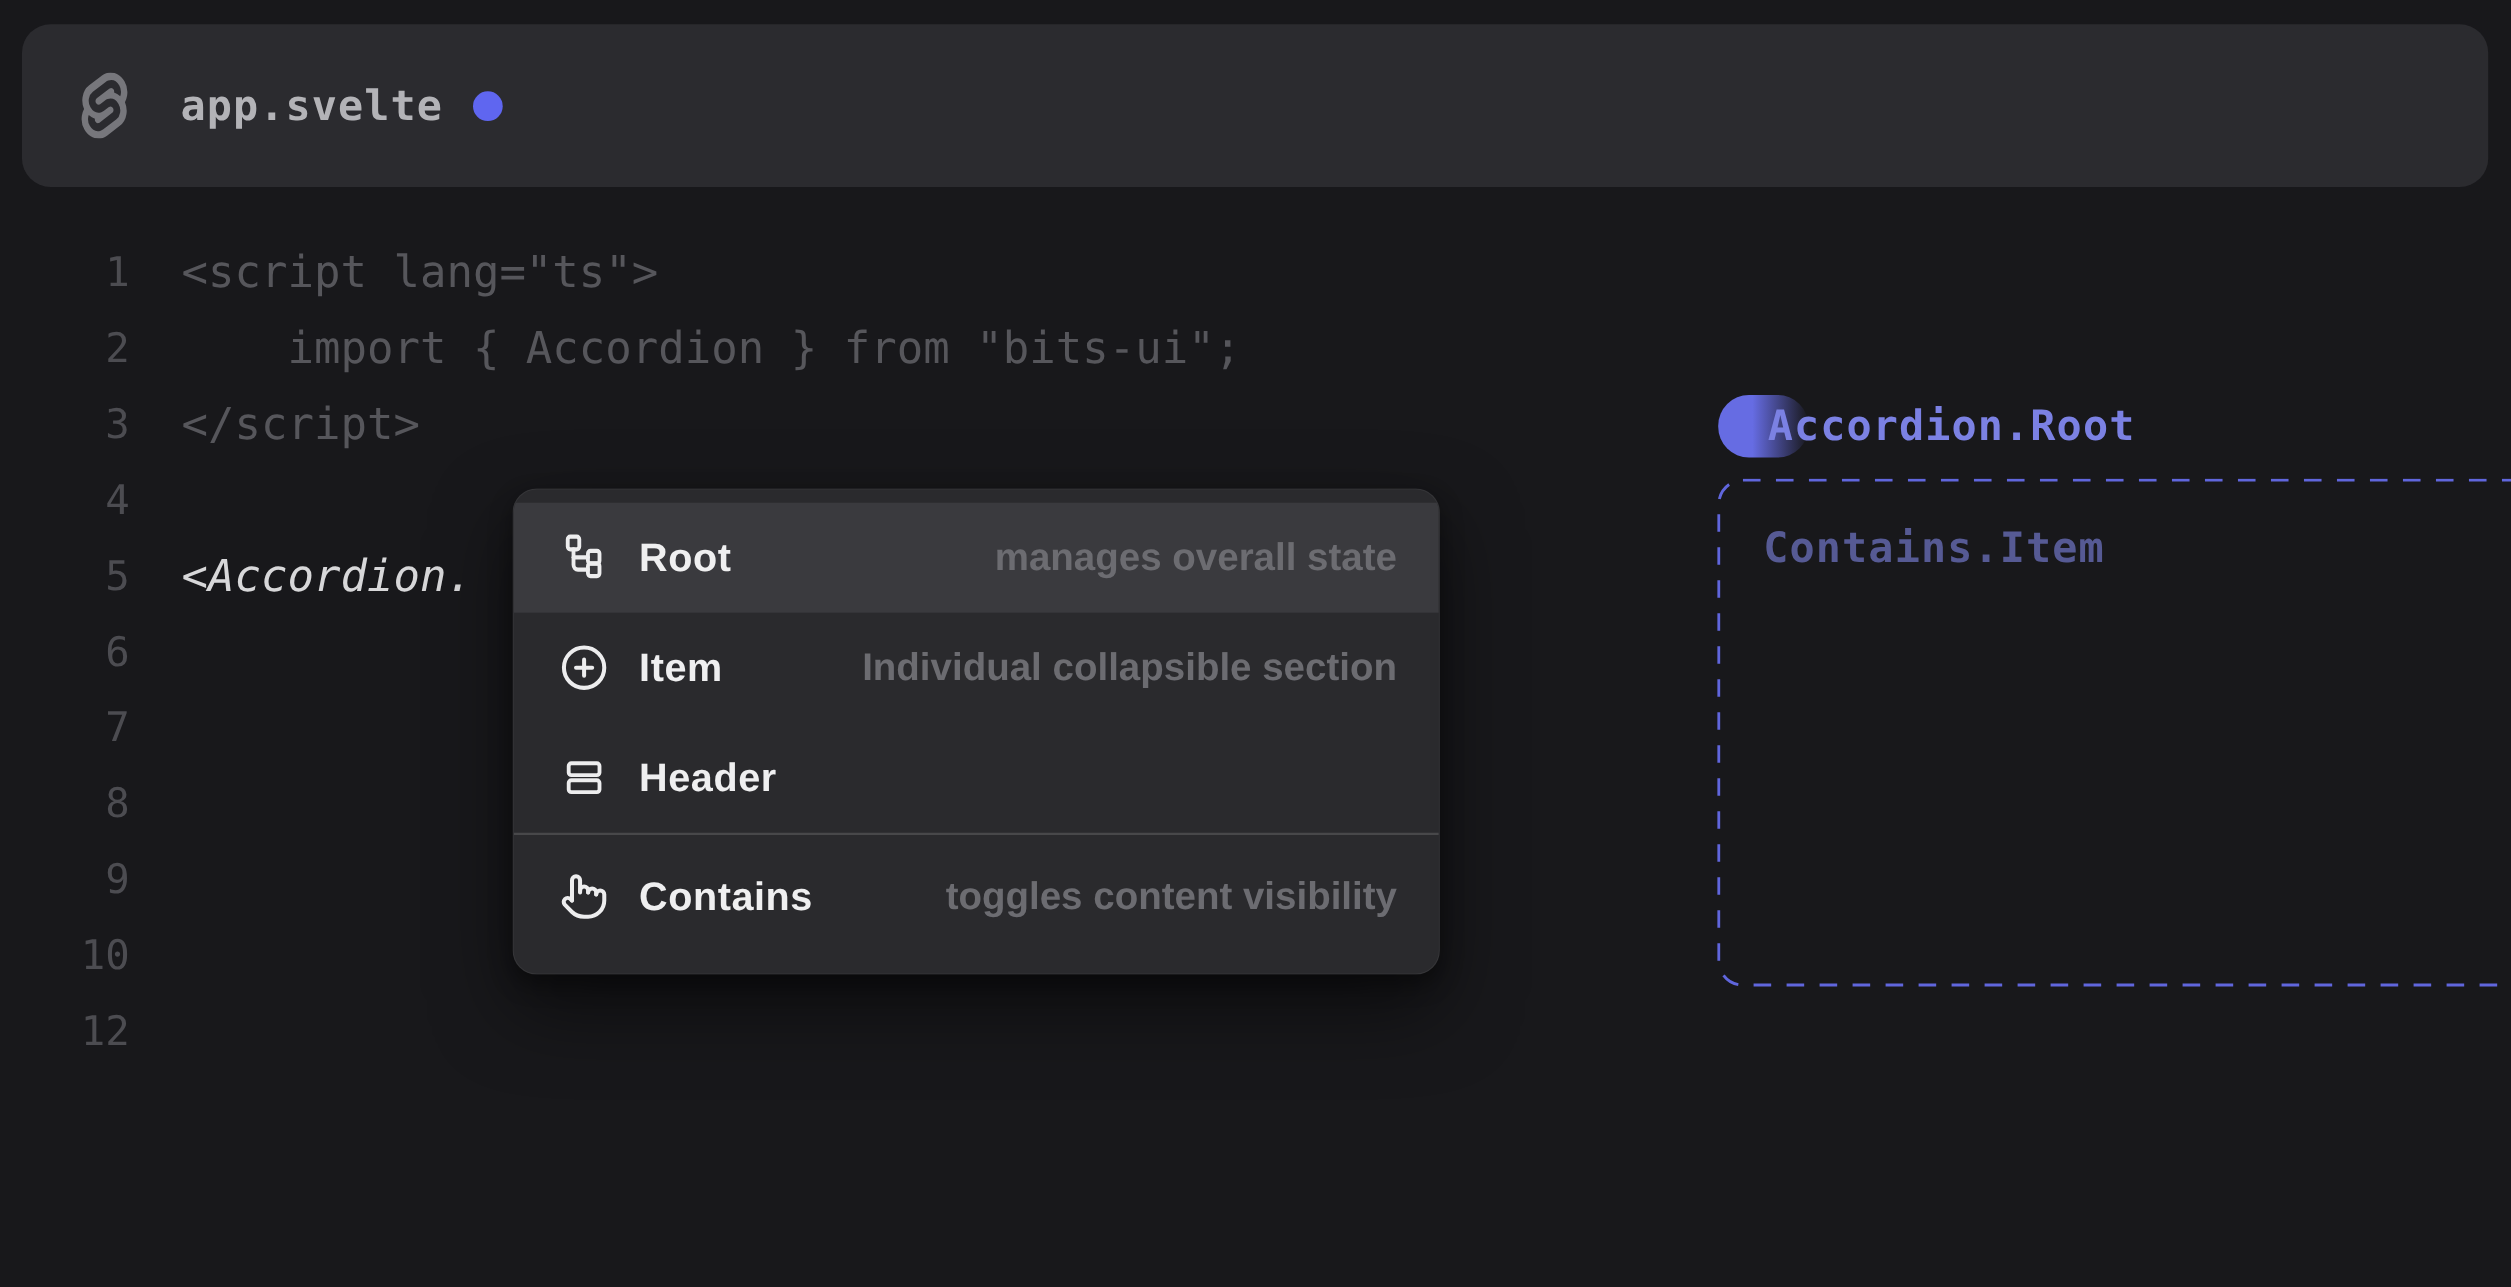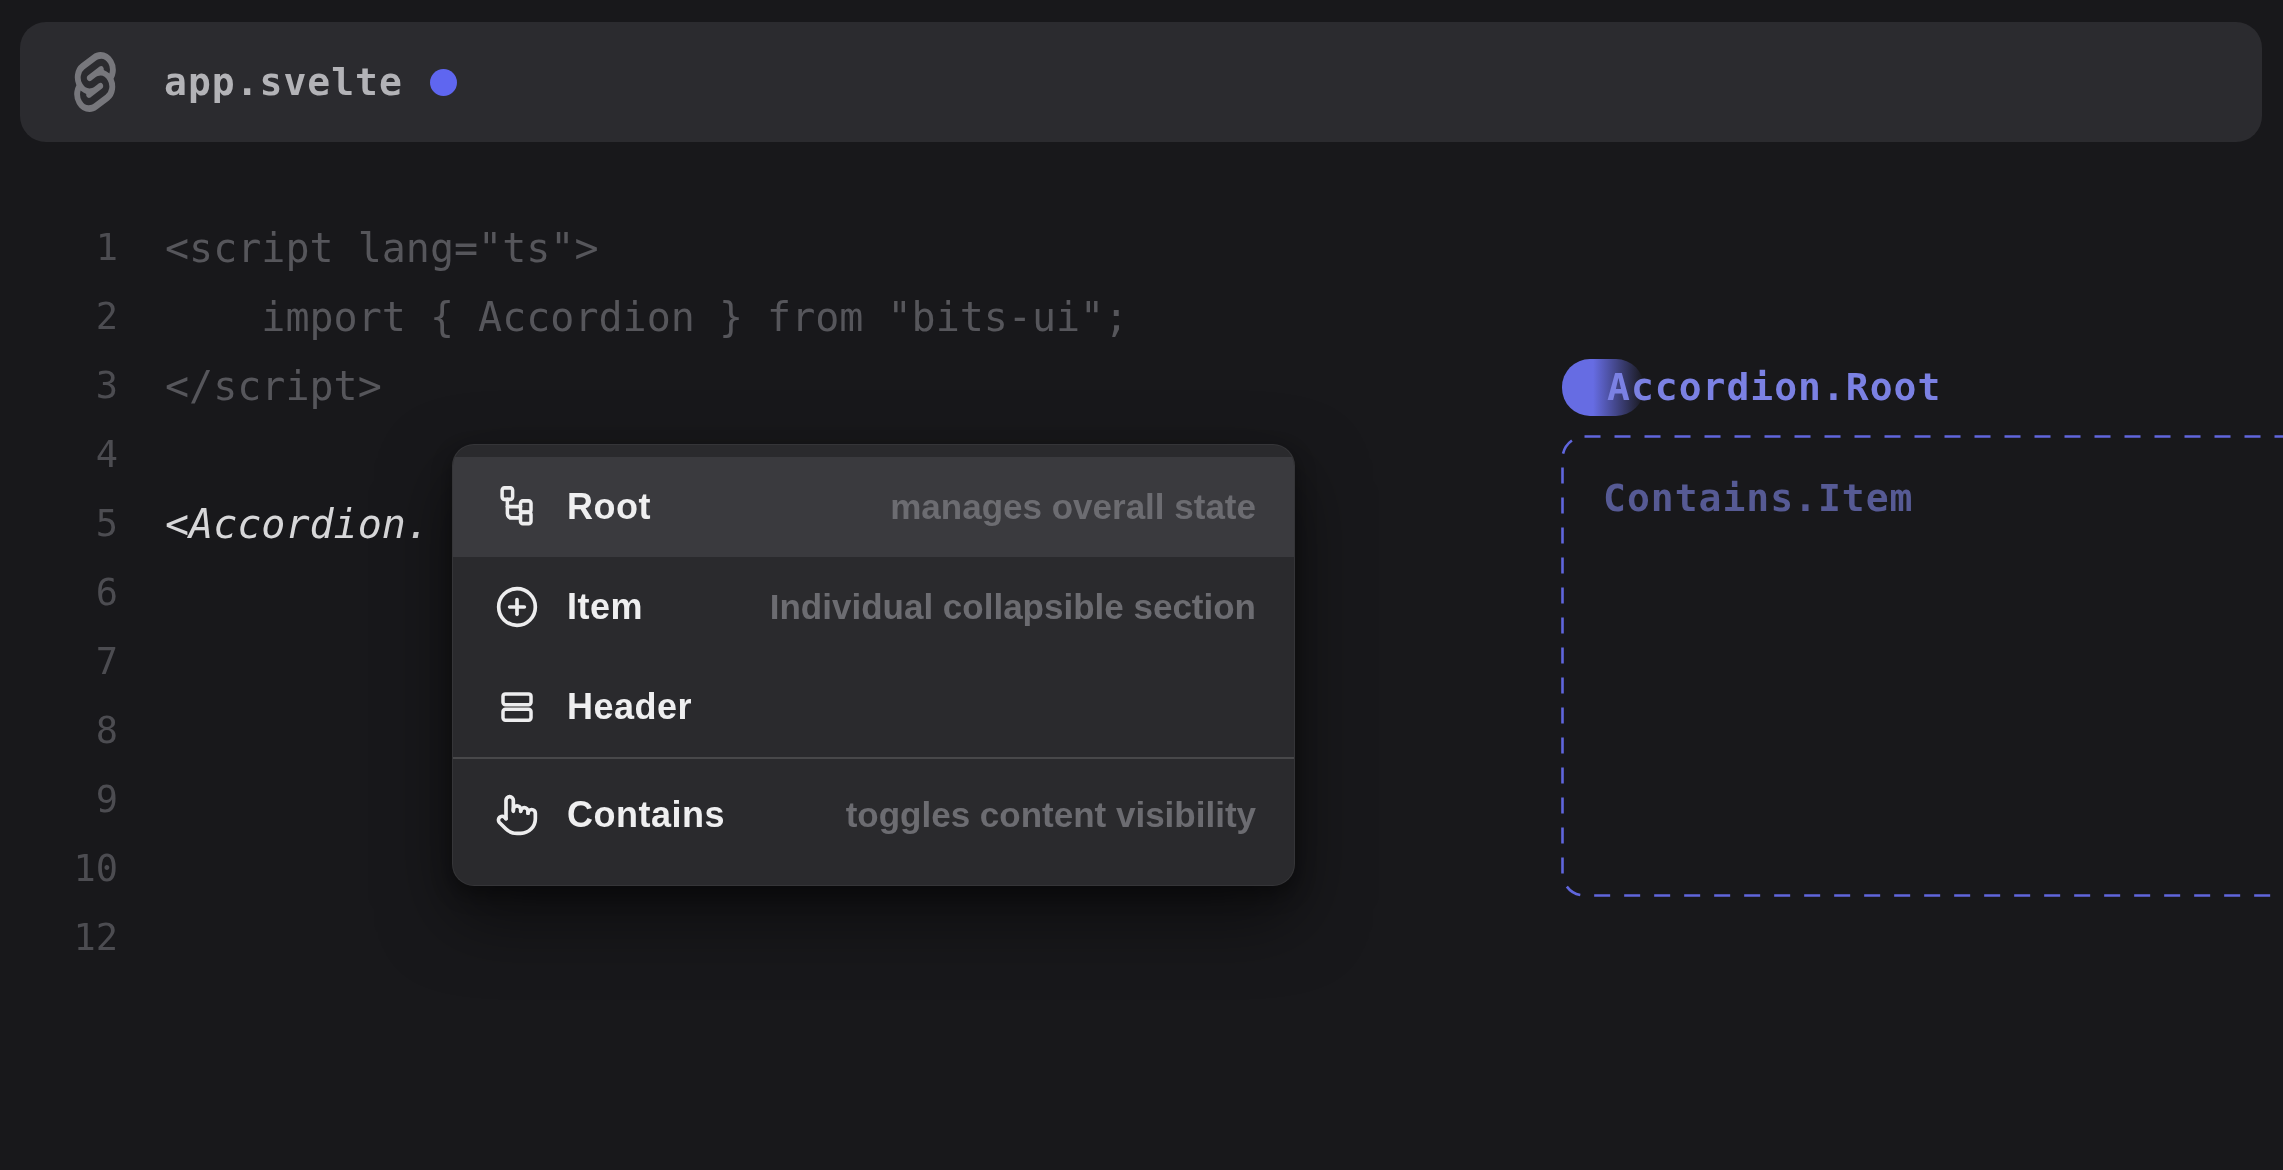--- a/index.html
+++ b/index.html
@@ -10,21 +10,21 @@
     width: 2283px;
     height: 1170px;
     background: #18181b;
     overflow: hidden;
     font-family: "Liberation Sans", sans-serif;
   }
 
   
   .tabbar {
     position: absolute;
-    left: 20px; top: 22px; right: 21px; height: 120px;
+    left: 20px; top: 22px; right: 21px; height: 148px;
     background: #2b2b2f;
     border-radius: 26px;
     display: flex;
     align-items: center;
     padding-left: 50px;
   }
   .tab-logo { width: 50px; height: 60px; flex: none; }
   .tab-name {
     margin-left: 44px;
     font-family: "DejaVu Sans Mono", monospace;
@@ -54,21 +54,21 @@
     font-family: "DejaVu Sans Mono", monospace;
     font-size: 40px;
     white-space: pre;
     color: #56565b;
   }
   .line .code.bright { color: #d7d7d9; font-style: italic; }
 
   
   .menu {
     position: absolute;
-    left: 452px; top: 444px;
+    left: 466px; top: 444px;
     width: 843px;
     background: #2a2a2d;
     border: 1px solid rgba(255,255,255,0.055);
     border-radius: 22px;
     padding: 12px 0 14px 0;
     box-shadow: 0 30px 70px rgba(0,0,0,0.5), 0 8px 20px rgba(0,0,0,0.35);
     overflow: hidden;
     z-index: 5;
   }
   .menu-row {

